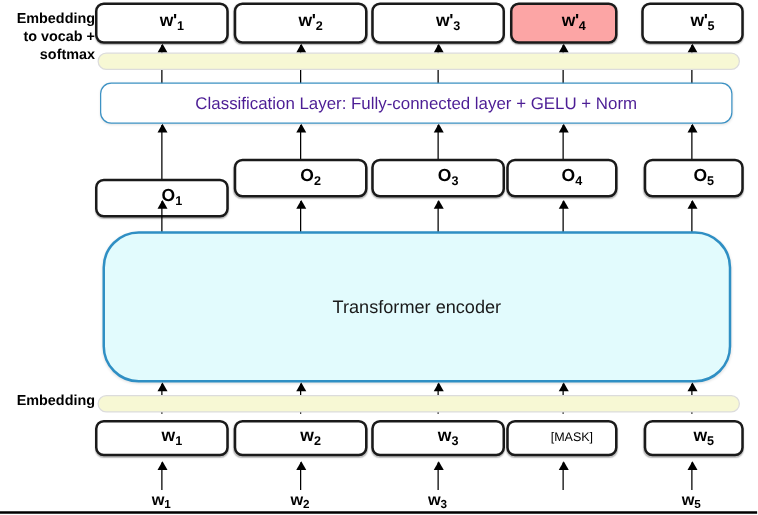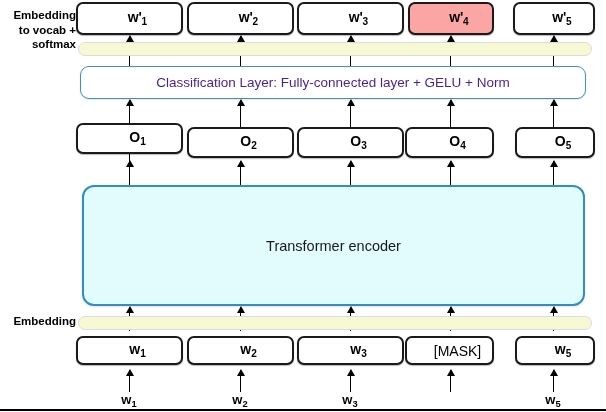--- a/index.html
+++ b/index.html
@@ -38,21 +38,21 @@
     font-size: 14px;
     line-height: 1;
     box-shadow: 0 1px 1px rgba(0,0,0,0.28);
     padding-left: 16px;
   }
   .tokbox.highlight {
     background: #fca5a5;
   }
   .tokbox.plain {
     font-weight: normal;
-    font-size: 14px;
+    font-size: 10px;
   }
 
   
   .sub {
     font-size: 0.72em;
     vertical-align: -0.30em;
     font-weight: bold;
     letter-spacing: 0;
   }
   .prime {
@@ -179,21 +179,21 @@
     <span>Classification Layer: Fully-connected layer + GELU + Norm</span>
   </div>
 
   <div class="line" style="left:129px; top:155px; height:12px;"></div>
   <div class="arrow" style="left:129px; top:100px; height:56px;"></div>
   <div class="arrow" style="left:240px; top:100px; height:56px;"></div>
   <div class="arrow" style="left:350px; top:100px; height:56px;"></div>
   <div class="arrow" style="left:450px; top:100px; height:56px;"></div>
   <div class="arrow" style="left:553px; top:100px; height:56px;"></div>
 
-  <div class="node tokbox" style="left:76px; top:123px; width:107px; height:31px;text-align:right;">
+  <div class="node tokbox" style="left:76px; top:143px; width:107px; height:31px;text-align:right;">
     <span><span>O</span><span class="sub">1</span></span>
   </div>
   <div class="node tokbox" style="left:187px; top:127px; width:107px; height:31px;justify-content:center;">
     <span><span>O</span><span class="sub">2</span></span>
   </div>
   <div class="node tokbox" style="left:297px; top:127px; width:107px; height:31px;">
     <span><span>O</span><span class="sub">3</span></span>
   </div>
   <div class="node tokbox" style="left:405px; top:127px; width:89px; height:31px;">
     <span><span>O</span><span class="sub">4</span></span>
@@ -201,21 +201,21 @@
   <div class="node tokbox" style="left:515px; top:127px; width:80px; height:31px;">
     <span><span>O</span><span class="sub">5</span></span>
   </div>
 
   <div class="arrow" style="left:129px; top:161px; height:25px;"></div>
   <div class="arrow" style="left:240px; top:161px; height:25px;"></div>
   <div class="arrow" style="left:350px; top:161px; height:25px;"></div>
   <div class="arrow" style="left:450px; top:161px; height:25px;"></div>
   <div class="arrow" style="left:553px; top:161px; height:25px;"></div>
 
-  <div class="node panel encoder" style="left:82px; top:185px; width:503px; height:121px;">
+  <div class="node panel encoder" style="left:82px; top:185px; width:503px; height:121px;border-radius:29px;">
     <span>Transformer encoder</span>
   </div>
 
   <div class="arrow" style="left:129px; top:307px; height:24px;"></div>
   <div class="arrow" style="left:240px; top:307px; height:24px;"></div>
   <div class="arrow" style="left:350px; top:307px; height:24px;"></div>
   <div class="arrow" style="left:450px; top:307px; height:24px;"></div>
   <div class="arrow" style="left:553px; top:307px; height:24px;"></div>
 
   <div class="ybar" style="left:78px; top:316px; width:514px; height:14px;"></div>

